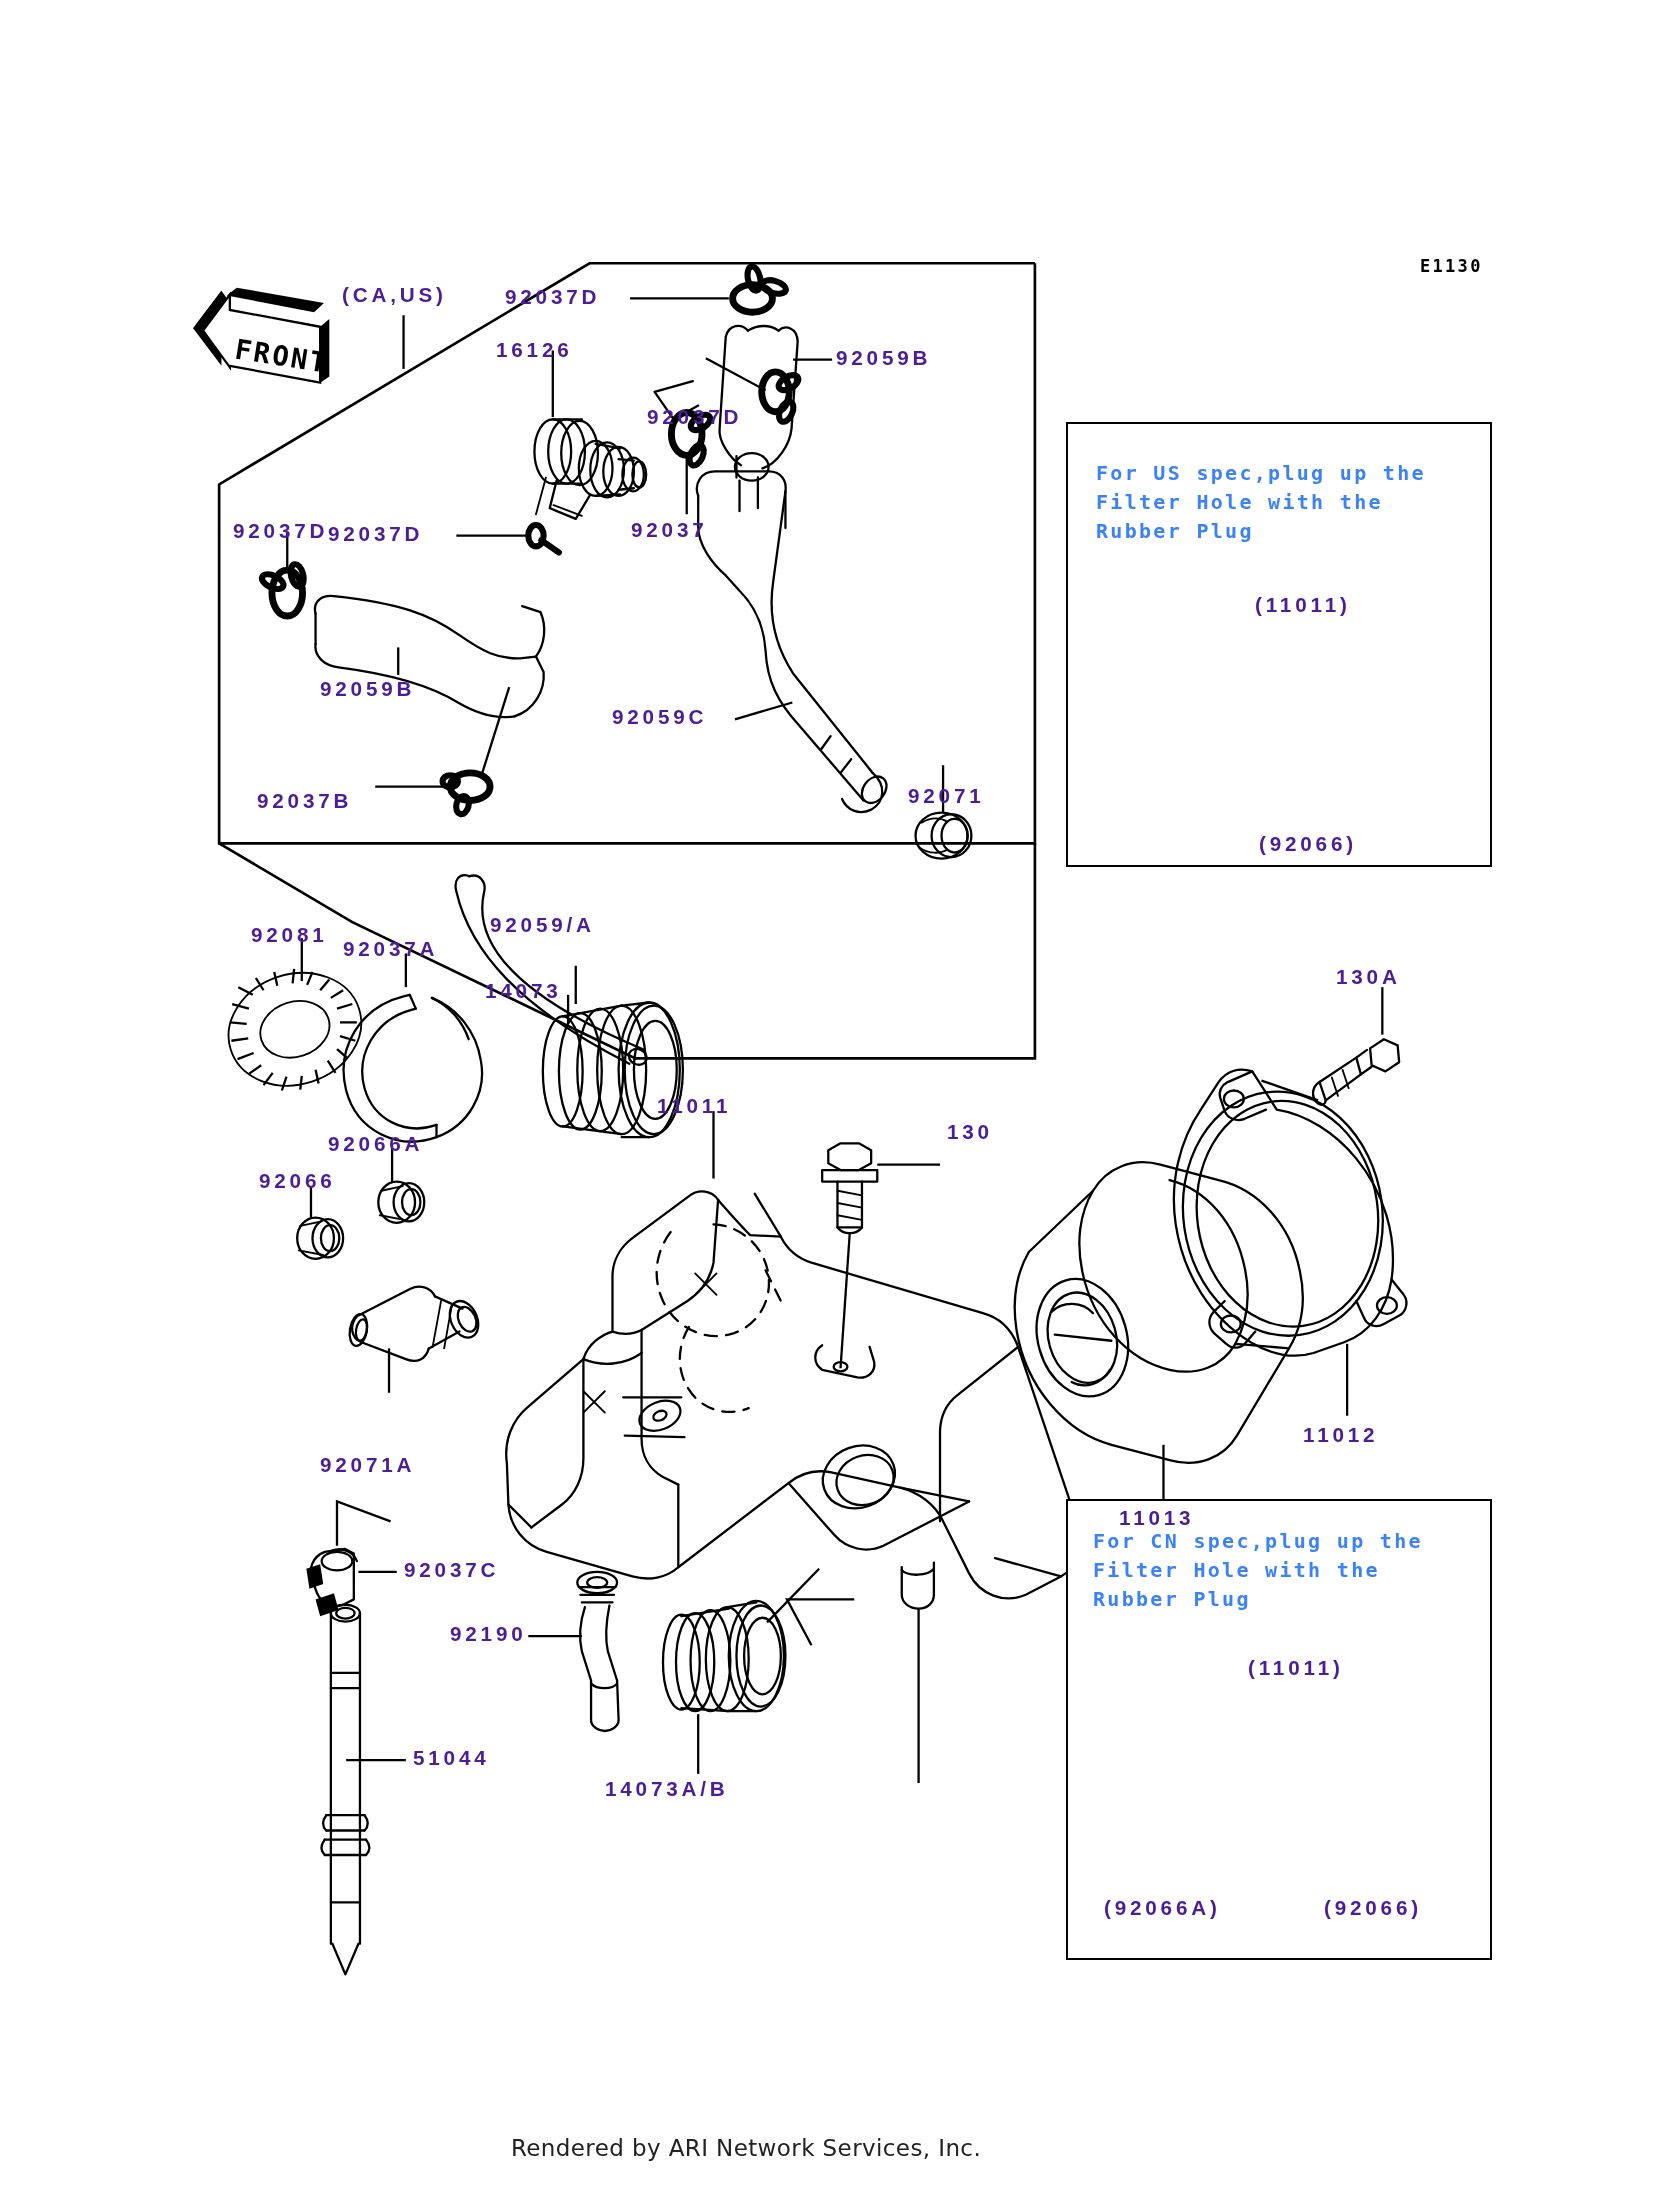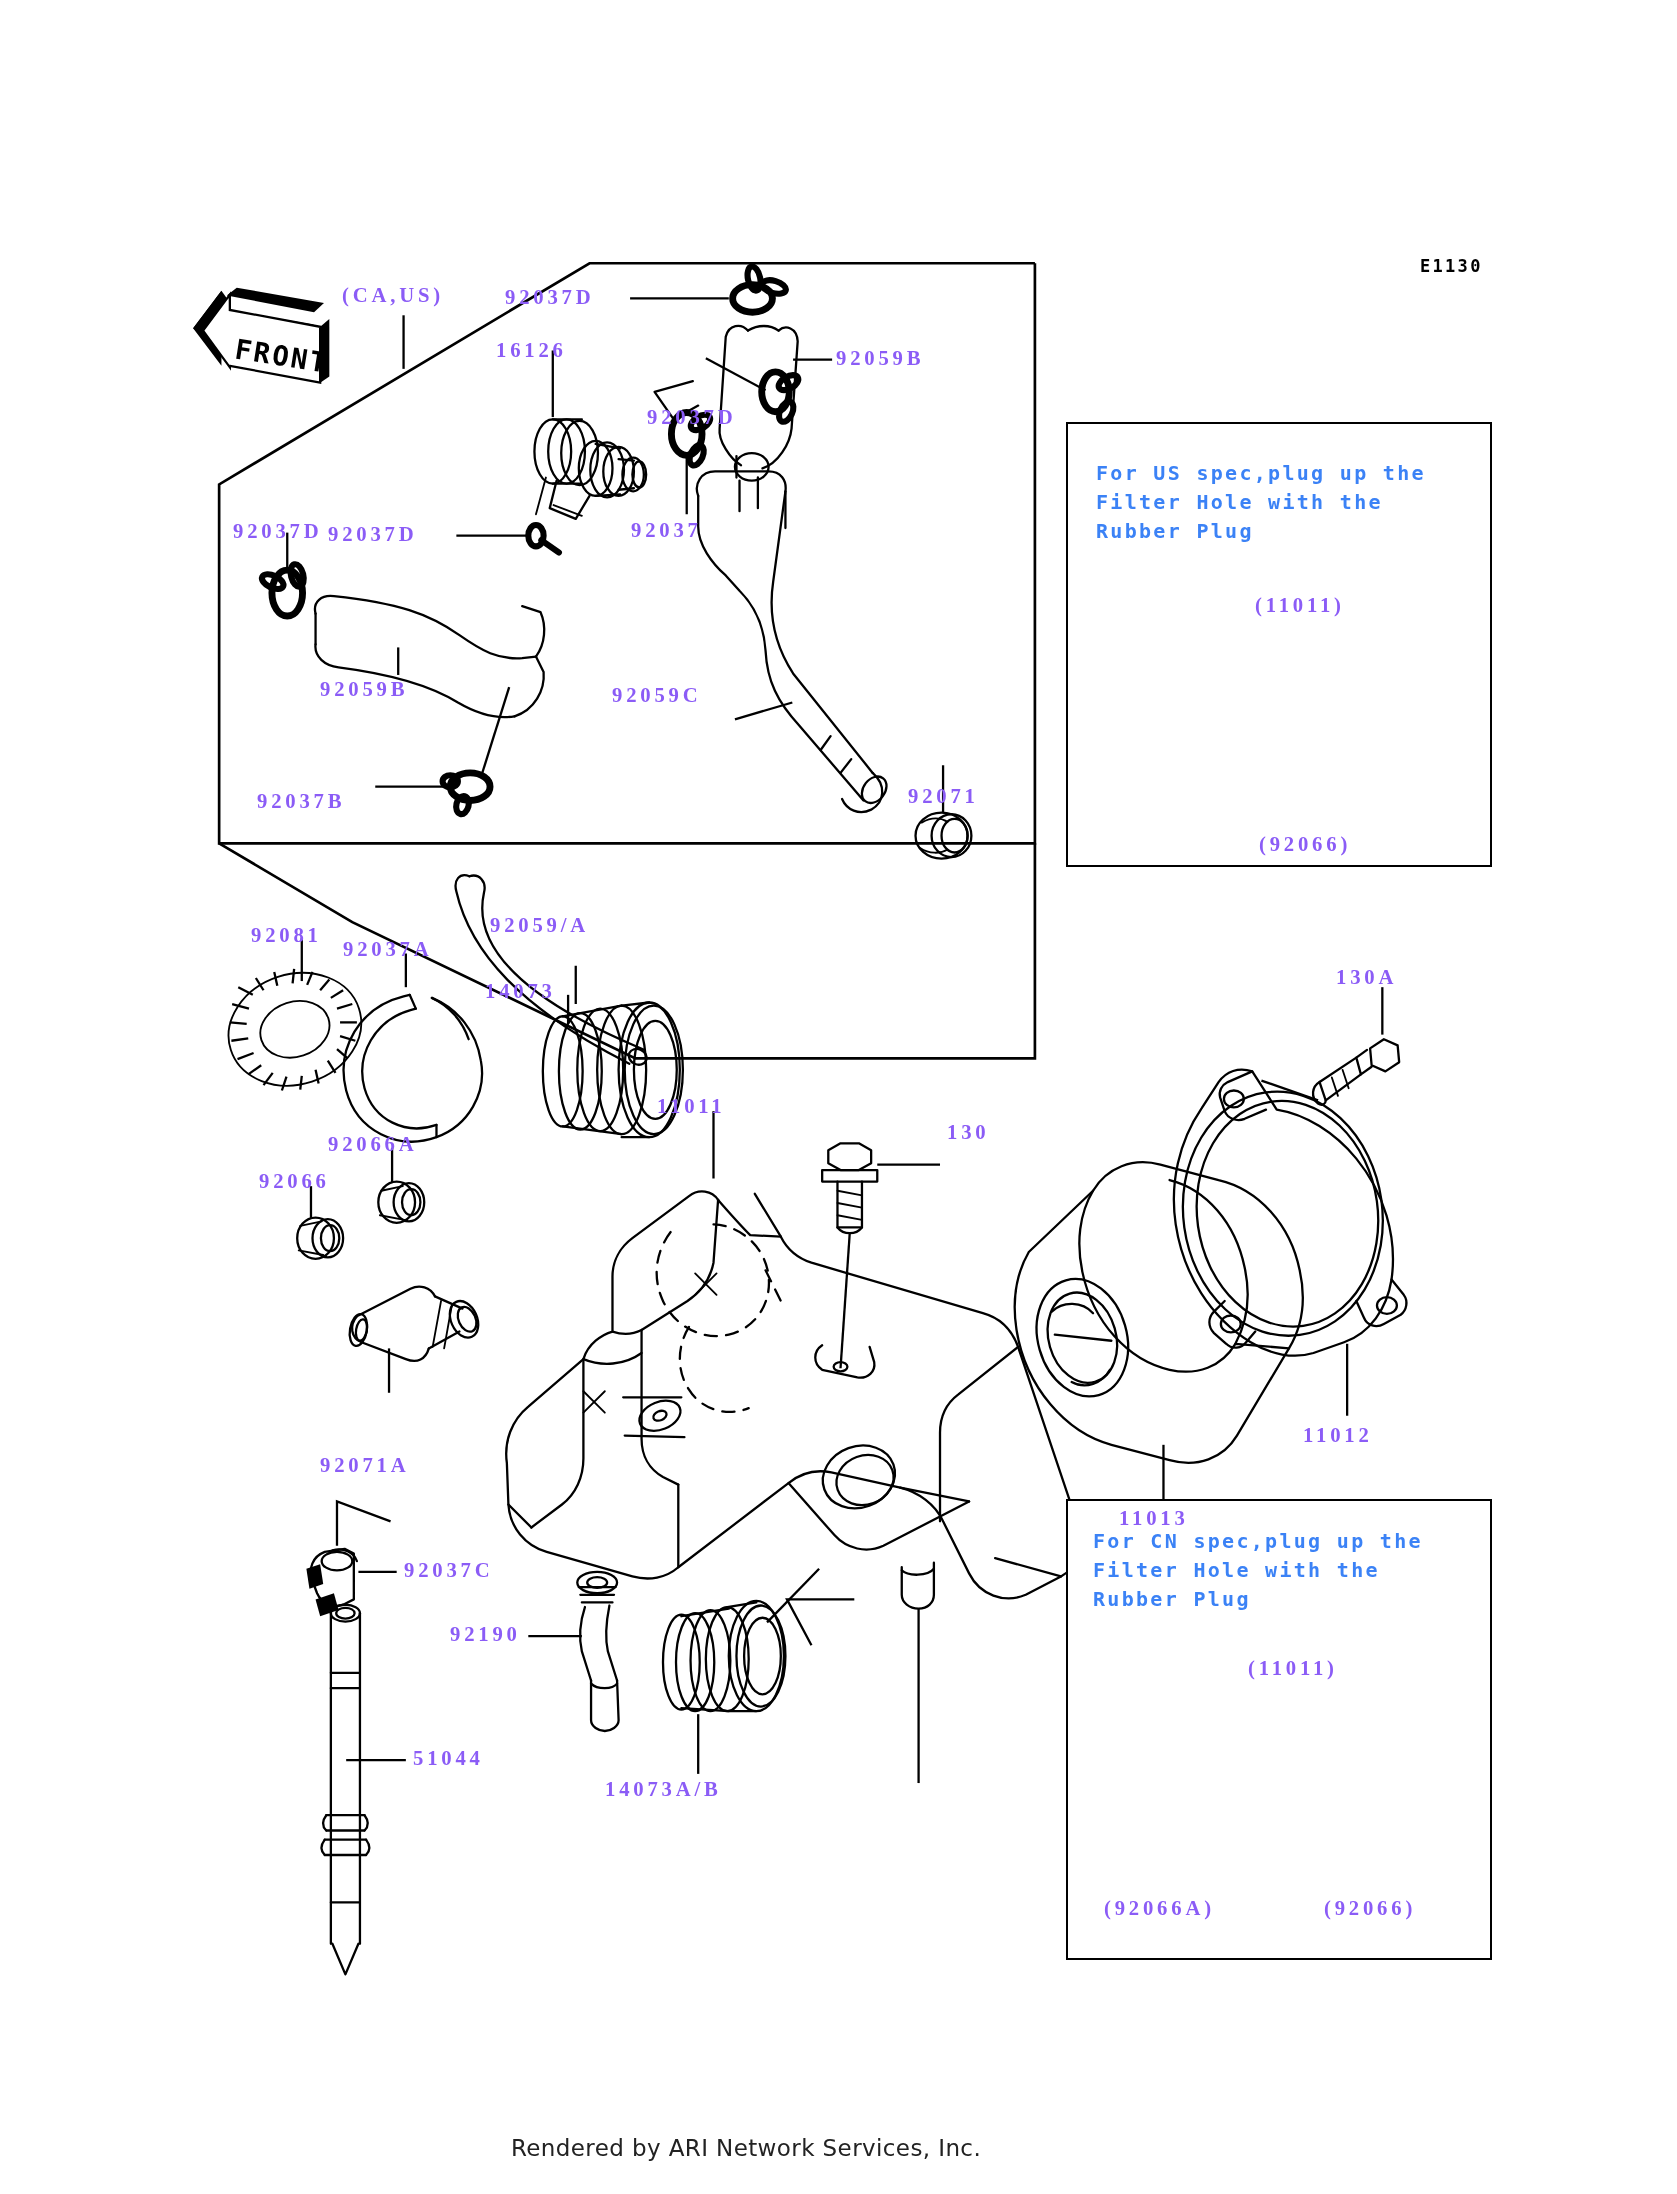--- a/index.html
+++ b/index.html
@@ -2,22 +2,22 @@
 <html style="font-size:12.2px"><head>
 <meta charset="utf-8">
 <title>Parts Diagram</title>
 <style>
   html,body{margin:0;padding:0;background:#fff;}
   body{width:1678px;height:2194px;position:relative;
        font-family:"DejaVu Sans Mono","Liberation Mono",monospace;
        color:#000;overflow:hidden;}
   #sheet{position:absolute;left:0;top:0;width:1678px;height:2194px;background:#fff;}
   svg.layer{position:absolute;left:0;top:0;width:1678px;height:2194px;overflow:visible;}
-  .lbl{position:absolute;white-space:pre;font-family:Liberation Serif, serif;
-       font-weight:700;font-size:20.7px;letter-spacing:3.8px;color:#8b5cf6;line-height:1;}
+  .lbl{position:absolute;white-space:pre;font-family:Liberation Sans, sans-serif;
+       font-weight:700;font-size:20.7px;letter-spacing:3.8px;color:#4c1d95;line-height:1;}
   .boxtxt{position:absolute;white-space:pre;font-family:"DejaVu Sans Mono","Liberation Mono",monospace;
           font-weight:700;font-size:20px;letter-spacing:2.3px;line-height:1.45;color:#3b82f6;}
   .code{position:absolute;white-space:pre;font-family:"DejaVu Sans Mono","Liberation Mono",monospace;
         font-weight:700;font-size:17px;letter-spacing:2.3px;color:#000;}
   .footer{position:absolute;width:1492px;text-align:center;
           font-family:"DejaVu Sans","Liberation Sans",sans-serif;
           font-size:23px;color:#222;letter-spacing:0.4px;}
   .panelbox{position:absolute;border:2.3px solid #000;background:#fff;box-sizing:border-box;}
 </style>
 </head>
@@ -461,21 +461,21 @@
   <div class="lbl" style="left:342px;top:285px;">(CA,US)</div>
 
   <div class="lbl" style="left:505px;top:287px;">92037D</div>
   <div class="lbl" style="left:836px;top:348px;">92059B</div>
   <div class="lbl" style="left:496px;top:340px;">16126</div>
   <div class="lbl" style="left:647px;top:407px;">92037D</div>
   <div class="lbl" style="left:233px;top:521px;">92037D</div>
   <div class="lbl" style="left:328px;top:524px;">92037D</div>
   <div class="lbl" style="left:631px;top:520px;">92037</div>
   <div class="lbl" style="left:320px;top:679px;">92059B</div>
-  <div class="lbl" style="left:612px;top:685px;">92059C</div>
+  <div class="lbl" style="left:612px;top:707px;">92059C</div>
   <div class="lbl" style="left:908px;top:786px;">92071</div>
   <div class="lbl" style="left:257px;top:791px;">92037B</div>
   <div class="lbl" style="left:490px;top:915px;">92059/A</div>
 
   <div class="lbl" style="left:251px;top:925px;">92081</div>
   <div class="lbl" style="left:343px;top:939px;">92037A</div>
   <div class="lbl" style="left:485px;top:981px;">14073</div>
   <div class="lbl" style="left:328px;top:1134px;">92066A</div>
   <div class="lbl" style="left:259px;top:1171px;">92066</div>
   <div class="lbl" style="left:320px;top:1455px;">92071A</div>

